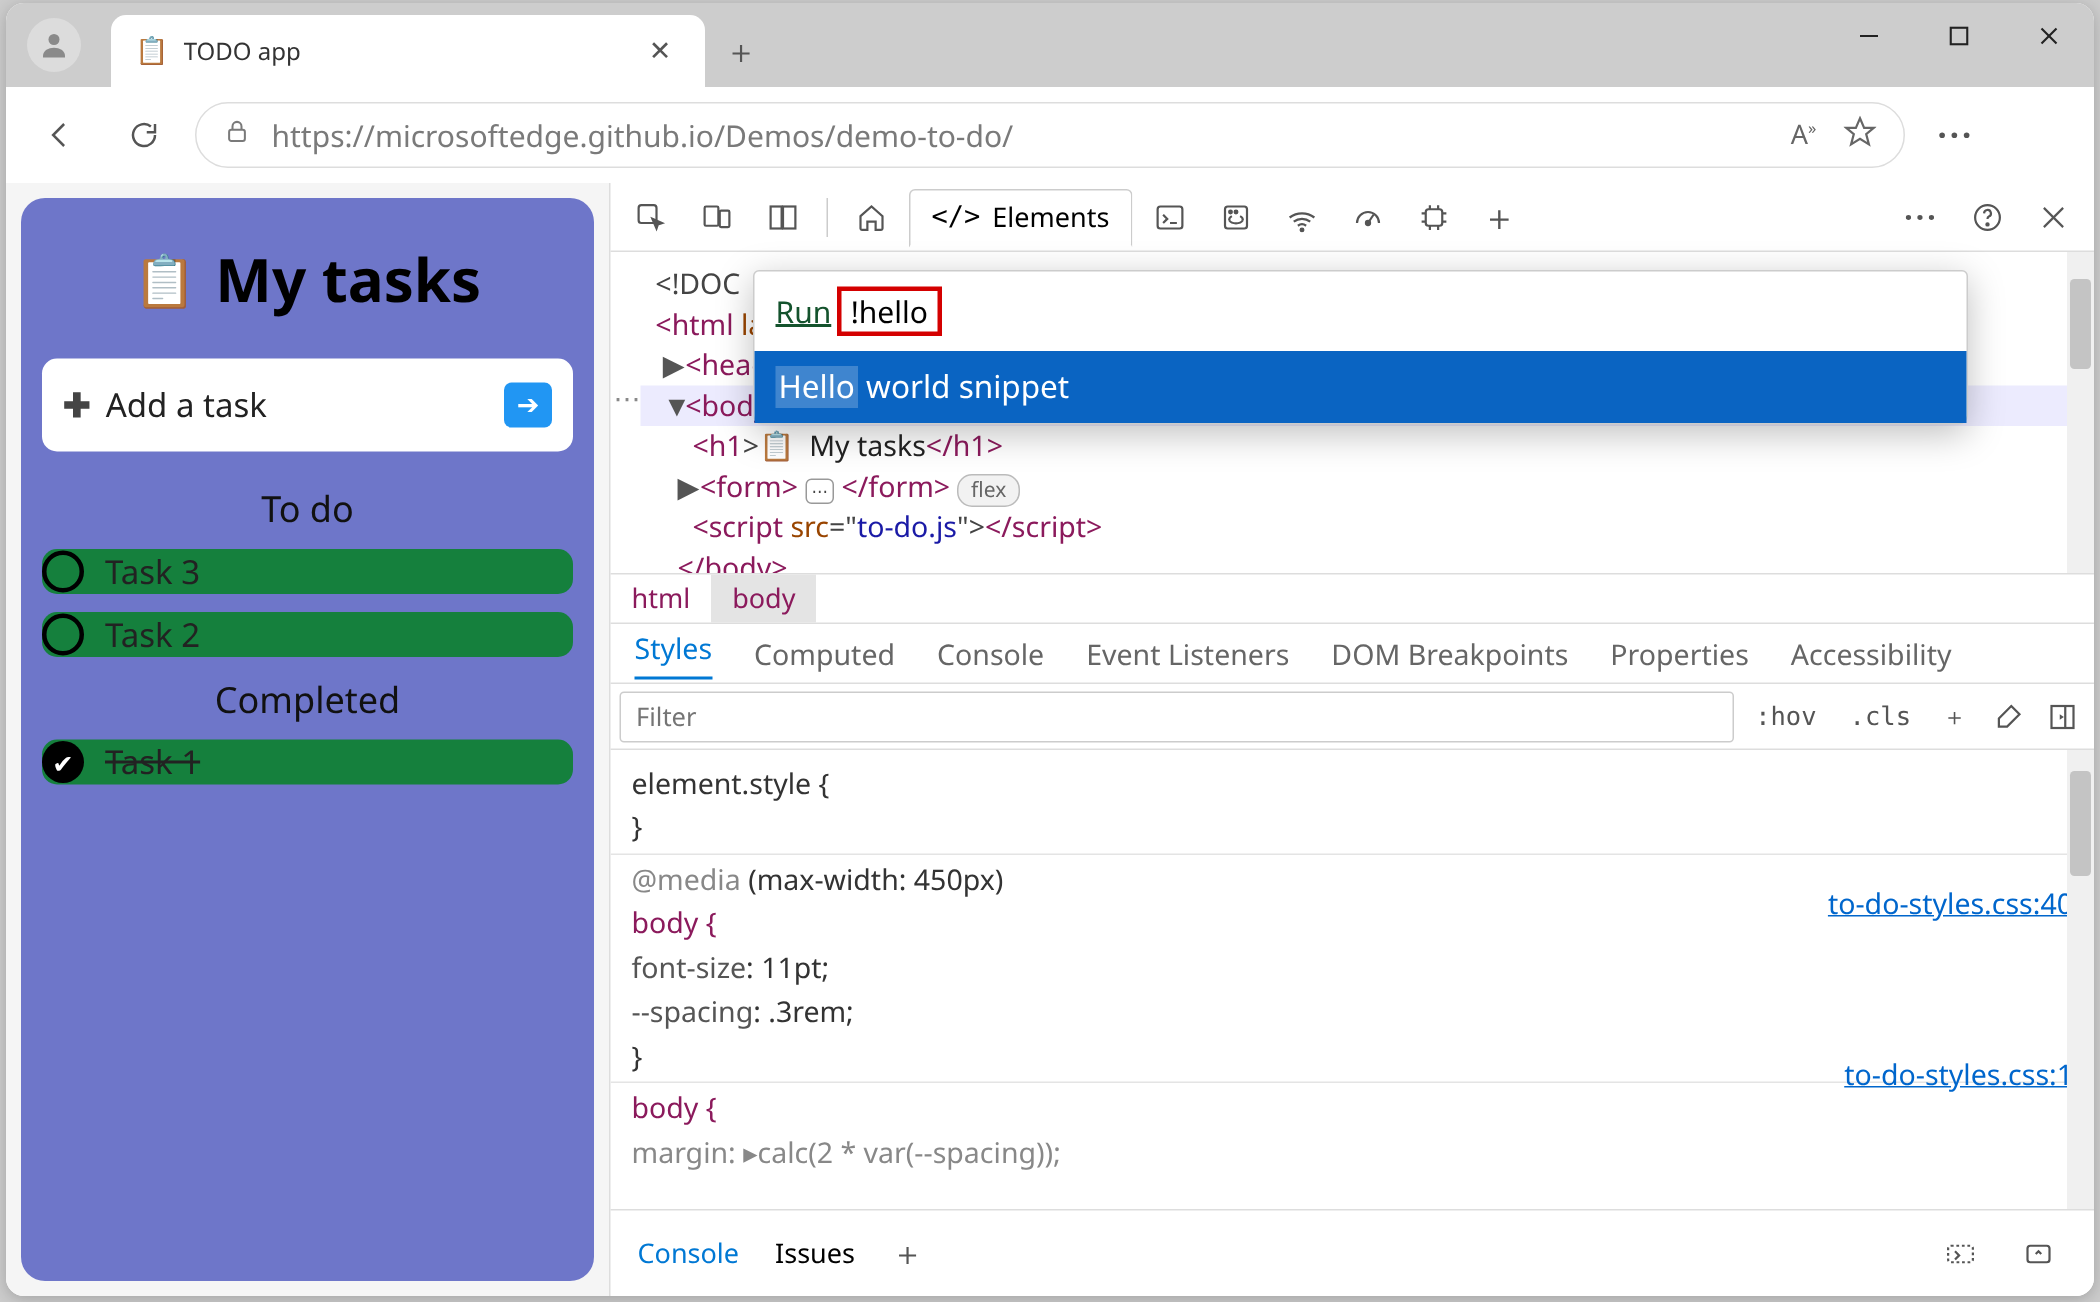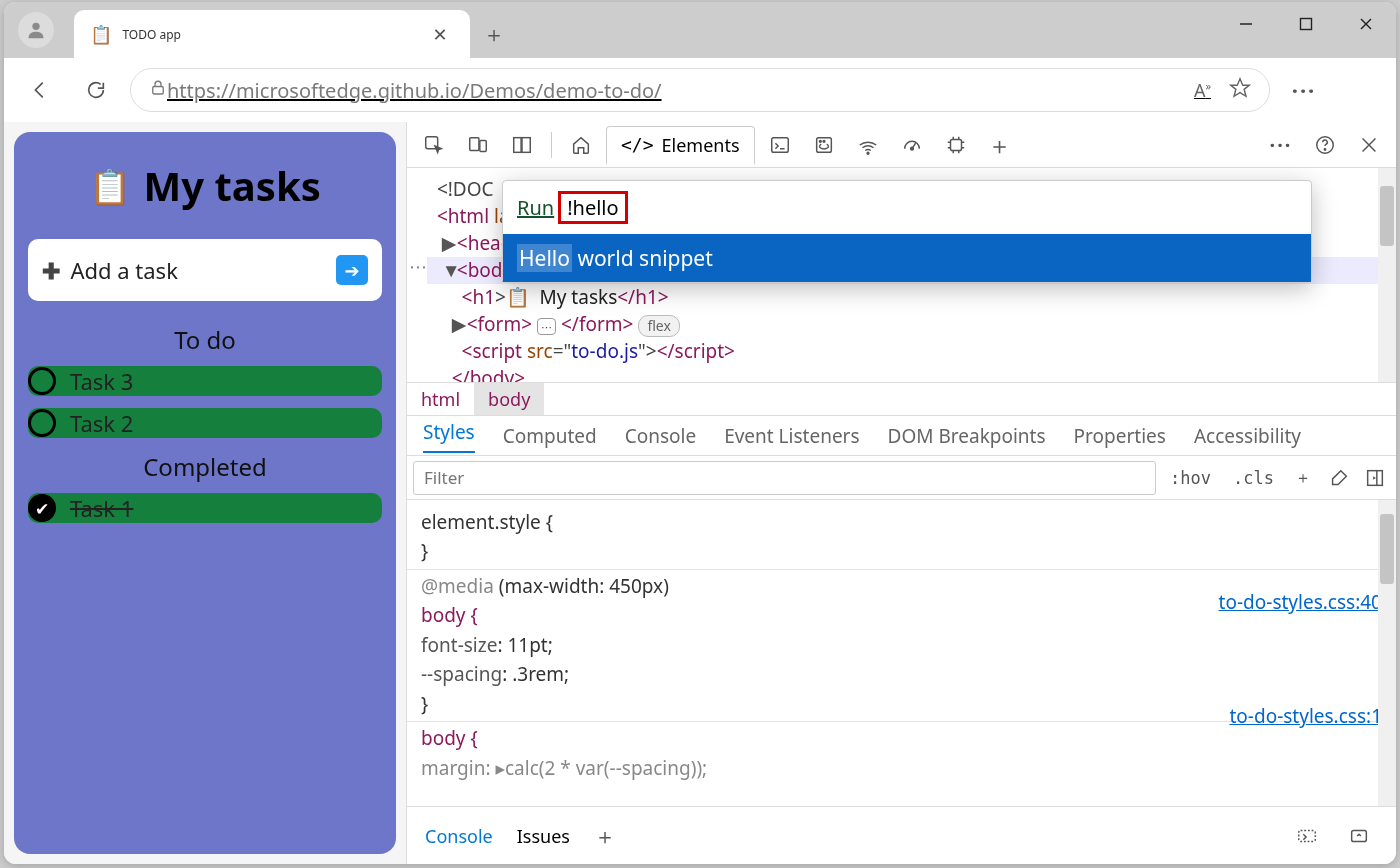--- a/index.html
+++ b/index.html
@@ -3,30 +3,30 @@
 <meta charset="utf-8">
 <style>
 * { margin:0; padding:0; box-sizing:border-box; font-family:"Segoe UI",system-ui,sans-serif; }
 body { width:1400px; height:868px; background:#cccccc; overflow:hidden; position:relative; }
 .browser { position:absolute; left:4px; top:2px; width:1392px; height:862px; background:#fff; border-radius:12px; box-shadow:0 2px 10px rgba(0,0,0,.2); overflow:hidden; display:flex; flex-direction:column; }
 .titlebar { height:56px; background:#cdcdcd; display:flex; align-items:flex-end; position:relative; }
 .profile-icon { position:absolute; left:14px; top:10px; width:36px; height:36px; border-radius:50%; background:#dcdcdc; display:flex; align-items:center; justify-content:center; }
 .profile-icon svg { width:22px; height:22px; fill:#8a8a8a; }
 .tab { margin-left:70px; height:48px; width:396px; background:#fff; border-radius:10px 10px 0 0; display:flex; align-items:center; padding:0 16px; gap:10px; }
 .tab-icon { font-size:18px; }
-.tab-title { font-size:12px; color:#333; flex:1; }
+.tab-title { font-size:16px; color:#333; flex:1; }
 .tab-close { width:28px; height:28px; display:flex; align-items:center; justify-content:center; border-radius:4px; font-size:18px; color:#555; cursor:pointer; }
 .new-tab { width:48px; height:48px; display:flex; align-items:center; justify-content:center; font-size:22px; color:#555; cursor:pointer; }
 .win-controls { position:absolute; right:0; top:0; display:flex; }
 .win-btn { width:60px; height:44px; display:flex; align-items:center; justify-content:center; cursor:pointer; }
 .win-btn svg { width:14px; height:14px; stroke:#222; fill:none; stroke-width:1.4; }
 .toolbar { height:64px; background:#fff; display:flex; align-items:center; padding:0 14px; gap:12px; }
 .tb-btn { width:44px; height:44px; display:flex; align-items:center; justify-content:center; border-radius:6px; cursor:pointer; color:#555; }
 .tb-btn svg { width:22px; height:22px; stroke:#555; fill:none; stroke-width:1.8; }
-.addr { flex:1; height:44px; background:#fff; border:1px solid #ddd; border-radius:22px; display:flex; align-items:center; padding:0 18px; max-width:1140px;text-decoration:underline; }
+.addr { flex:1; height:44px; background:#fff; border:1px solid #ddd; border-radius:22px; display:flex; align-items:center; padding:0 18px; gap:14px; max-width:1140px; }
 .addr-icon { color:#7a7a7a; }
 .addr-text { font-size:20px; color:#7a7a7a; flex:1; }
 .addr-right { display:flex; gap:18px; align-items:center; }
 .content { flex:1; display:flex; overflow:hidden; }
 .page { width:402px; background:#f5f5f5; padding:10px; }
 .card { background:#6e76c9; border-radius:16px; padding:26px 14px 20px; height:100%; }
 .card h1 { text-align:center; font-size:40px; font-weight:700; color:#000; margin-bottom:26px; display:flex; justify-content:center; align-items:center; gap:12px; }
 .ci { font-size:34px; }
 .addtask { background:#fff; border-radius:10px; padding:16px 14px; display:flex; align-items:center; gap:10px; margin-bottom:22px; }
 .addtask .plus { font-size:22px; font-weight:bold; color:#444; }

